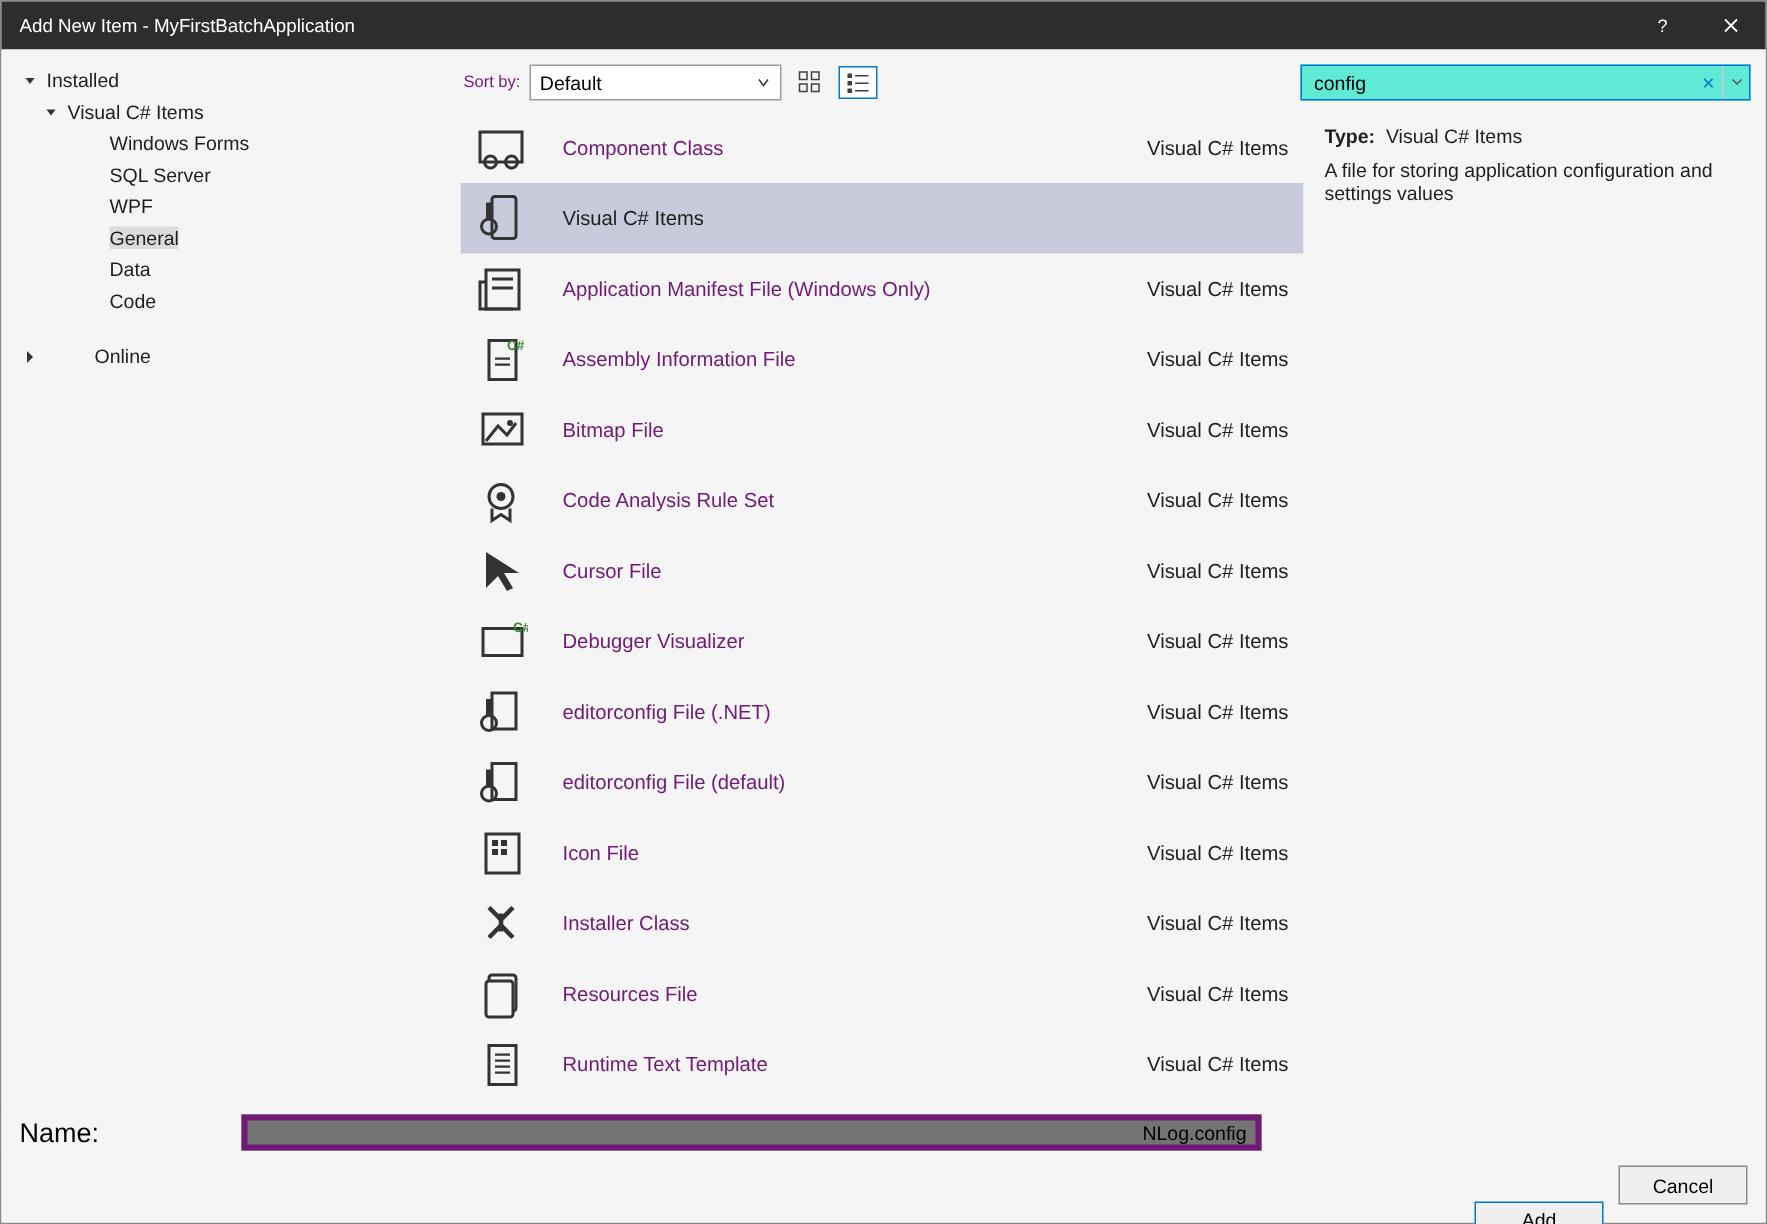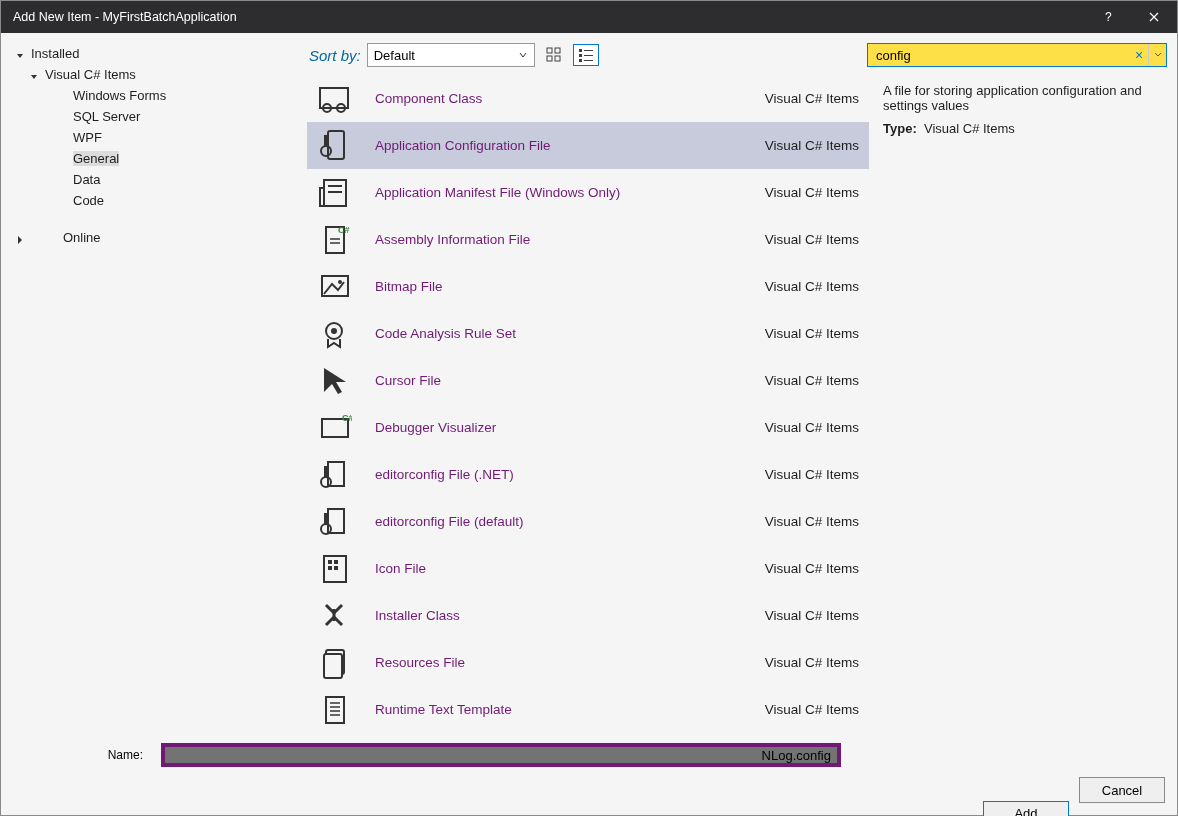--- a/index.html
+++ b/index.html
@@ -4,35 +4,35 @@
 <style>
   * { box-sizing: border-box; font-family: "Segoe UI", Tahoma, sans-serif; }
   html, body { margin:0; padding:0; width:1178px; height:816px; overflow:hidden; background:#fff; }
   .window { width:1178px; height:816px; border:1px solid #8a8a8a; display:flex; flex-direction:column; }
   .titlebar { height:32px; background:#2d2d30; color:#fff; display:flex; align-items:center; padding:0 0 0 12px; font-size:12.5px; }
   .titlebar-title { flex:1; }
   .titlebar-btn { width:46px; height:32px; display:flex; align-items:center; justify-content:center; color:#fff; cursor:pointer; }
   .body { flex:1; display:flex; background:#f5f5f5; }
   
   .tree { width:300px; padding:10px 10px; font-size:13px; color:#1e1e1e; }
-  .tree-node { display:flex; align-items:flex-end; padding:3px 4px; cursor:pointer; }
+  .tree-node { display:flex; align-items:center; padding:3px 4px; cursor:pointer; }
   .tree-arrow { width:10px; height:10px; margin-right:6px; display:inline-flex; align-items:center; justify-content:center; color:#444; }
   .tree-indent-1 { padding-left:18px; }
   .tree-indent-2 { padding-left:62px; }
   .tree-sel { background:#dcdcdc; }
   
   .middle { flex:1; display:flex; flex-direction:column; }
   .toolbar { display:flex; align-items:center; padding:10px 10px 4px 8px; gap:6px; }
   .toolbar-left { display:flex; align-items:center; gap:6px; }
-  .sort-label { font-size:15px; color:#0369a1;font-style:italic; }
+  .sort-label { font-size:11px; color:#701a75; }
   .sort-select { width:168px; height:24px; border:1px solid #999; background:#fff; font-size:13px; padding:0 6px; display:flex; align-items:center; justify-content:space-between; cursor:pointer; }
   .view-btn { width:26px; height:22px; border:1px solid transparent; display:flex; align-items:center; justify-content:center; color:#404040; cursor:pointer; padding:0; }
   .view-btn.sel { border:1px solid #0078d4; background:#fff; }
   .spacer { flex:1; }
-  .search-wrap { width:300px; height:24px; border:1px solid #0078d4; background:#fde047; display:flex; align-items:center; padding:0 0 0 6px; }
+  .search-wrap { width:300px; height:24px; border:1px solid #0078d4; background:#5eead4; display:flex; align-items:center; padding:0 0 0 6px; }
   .search-input { flex:1; border:0; outline:0; font-size:13px; background:transparent; }
   .search-clear { width:18px; color:#0078d4; font-size:14px; text-align:center; cursor:pointer; }
   .search-dd { width:18px; color:#555; font-size:10px; text-align:center; cursor:pointer; border-left:1px solid #ccc; height:100%; display:flex; align-items:center; justify-content:center; }
   .list-wrap { flex:1; display:flex; overflow:hidden; padding-bottom:6px; }
   .item-list { flex:1; overflow-y:auto; margin:4px 0 0 6px; }
   .item-list::-webkit-scrollbar { width:18px; }
   .item-list::-webkit-scrollbar-track { background:#efefef; }
   .item-list::-webkit-scrollbar-thumb { background:#c2c3c9; border:1px solid #aaa; }
   .item-list::-webkit-scrollbar-button { display:block; height:18px; background:#efefef; }
   .item-row { height:47px; display:flex; align-items:center; padding:0 10px 0 8px; cursor:pointer; }
@@ -40,21 +40,21 @@
   .item-icon { width:40px; height:38px; display:flex; align-items:center; justify-content:center; margin-right:20px; }
   .item-icon svg { width:34px; height:34px; }
   .item-name { flex:1; font-size:13.5px; color:#701a75; }
   .item-lang { font-size:13.5px; color:#1e1e1e; }
   
   .info { width:308px; padding:12px 14px; font-size:13px; color:#1e1e1e; }
   .info-row { margin-bottom:8px; }
   .info-label { font-weight:600; }
   
   .name-bar { height:36px; display:flex; align-items:center; padding:0 12px; gap:18px; background:#f5f5f5; }
-  .name-bar label { font-size:12px; width:130px;text-align:right; }
+  .name-bar label { font-size:18px; width:130px; }
   .name-input { flex:0 0 680px; height:24px; border:4px solid #701a75; background:#737373; font-size:13px; padding:0 6px; outline:0;text-align:right; }
   
   .footer { height:44px; display:flex; align-items:center; justify-content:flex-end; padding:0 12px 6px 12px; gap:10px; background:#f5f5f5; }
   .btn { min-width:86px; height:26px; border:1px solid #8a8a8a; background:#efefef; font-size:13px; cursor:pointer; }
   .btn.primary { border:1px solid #0078d4;margin-top:47px; }
 </style>
 </head>
 <body>
 
 <div class="window">
@@ -172,21 +172,20 @@
               </div>
               <div class="item-name">Component Class</div>
               <div class="item-lang">Visual C# Items</div>
             </div>
             <div class="item-row selected">
               <div class="item-icon">
                 <svg viewBox="0 0 34 34">
                   <use href="#ico-config"></use>
                 </svg>
               </div>
-              <div class="item-name">Application Configuration File</div>
               <div class="item-lang">Visual C# Items</div>
             </div>
             <div class="item-row">
               <div class="item-icon">
                 <svg viewBox="0 0 34 34">
                   <use href="#ico-manifest"></use>
                 </svg>
               </div>
               <div class="item-name">Application Manifest File (Windows Only)</div>
               <div class="item-lang">Visual C# Items</div>
@@ -286,25 +285,25 @@
                 <svg viewBox="0 0 34 34">
                   <use href="#ico-texttemplate"></use>
                 </svg>
               </div>
               <div class="item-name">Runtime Text Template</div>
               <div class="item-lang">Visual C# Items</div>
             </div>
           </div>
 
         <div class="info">
-          <div class="info-row">A file for storing application configuration and settings values</div>
           <div class="info-row">
             <span class="info-label">Type:</span>
             &nbsp;<span>Visual C# Items</span>
           </div>
+          <div class="info-row">A file for storing application configuration and settings values</div>
         </div>
       </div>
     </div>
   </div>
 
   <div class="name-bar">
     <label>Name:</label>
     <input class="name-input" value="NLog.config" style="">
   </div>
 

